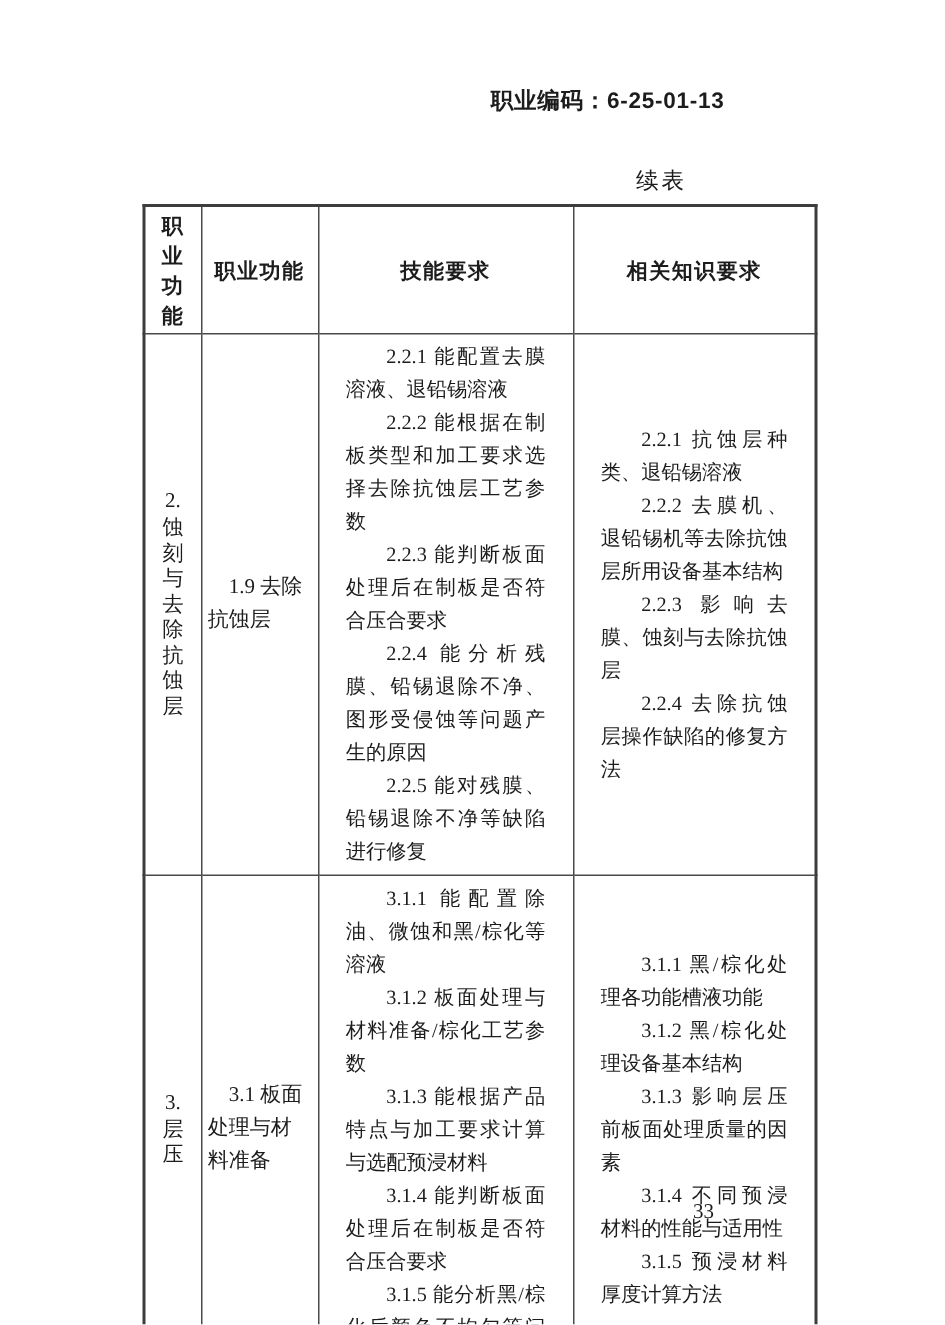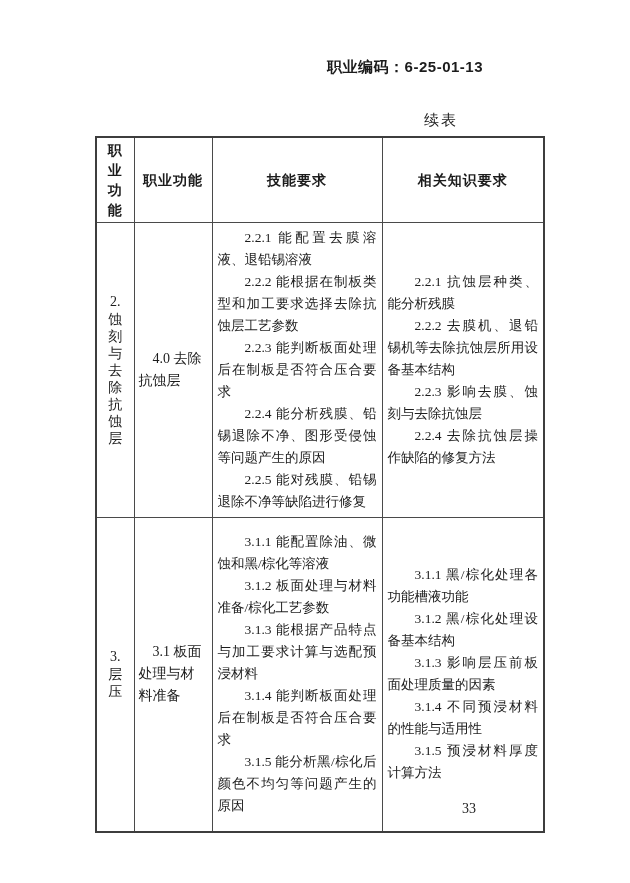--- a/index.html
+++ b/index.html
@@ -76,21 +76,21 @@
   .vlabel .func-num { margin-bottom: 1px; }
 
   td.cell-work { padding: 0 4px; }
   .work-text {
     font-size: 14px;
     line-height: 22px;
     text-indent: 1em;
     text-align: left;
   }
 
-  td.cell-skills, td.cell-knowledge { padding: 4px 5px; }
+  td.cell-skills, td.cell-knowledge { padding: 4px 18px; }
 
   p.para {
     font-size: 13.5px;
     line-height: 22px;
     text-indent: 2em;
     text-align: justify;
     text-justify: inter-ideograph;
   }
 
   .page-number {
@@ -126,31 +126,31 @@
     </thead>
     <tbody>
       <tr class="row-etch">
         <td class="cell-function">
           <div class="vlabel">
             <div class="func-num">2.</div>
             <div class="func-name">蚀刻与去除抗蚀层</div>
           </div>
         </td>
         <td class="cell-work">
-          <div class="work-text">4.0 去除抗蚀层</div>
+          <div class="work-text">1.9 去除抗蚀层</div>
         </td>
         <td class="cell-skills">
           <p class="para">2.2.1 能配置去膜溶液、退铅锡溶液</p>
           <p class="para">2.2.2 能根据在制板类型和加工要求选择去除抗蚀层工艺参数</p>
           <p class="para">2.2.3 能判断板面处理后在制板是否符合压合要求</p>
           <p class="para">2.2.4 能分析残膜、铅锡退除不净、图形受侵蚀等问题产生的原因</p>
           <p class="para">2.2.5 能对残膜、铅锡退除不净等缺陷进行修复</p>
         </td>
         <td class="cell-knowledge">
-          <p class="para">2.2.1 抗蚀层种类、能分析残膜</p>
+          <p class="para">2.2.1 抗蚀层种类、退铅锡溶液</p>
           <p class="para">2.2.2 去膜机、退铅锡机等去除抗蚀层所用设备基本结构</p>
           <p class="para">2.2.3 影响去膜、蚀刻与去除抗蚀层</p>
           <p class="para">2.2.4 去除抗蚀层操作缺陷的修复方法</p>
         </td>
       </tr>
       <tr class="row-lam">
         <td class="cell-function">
           <div class="vlabel">
             <div class="func-num">3.</div>
             <div class="func-name">层压</div>

